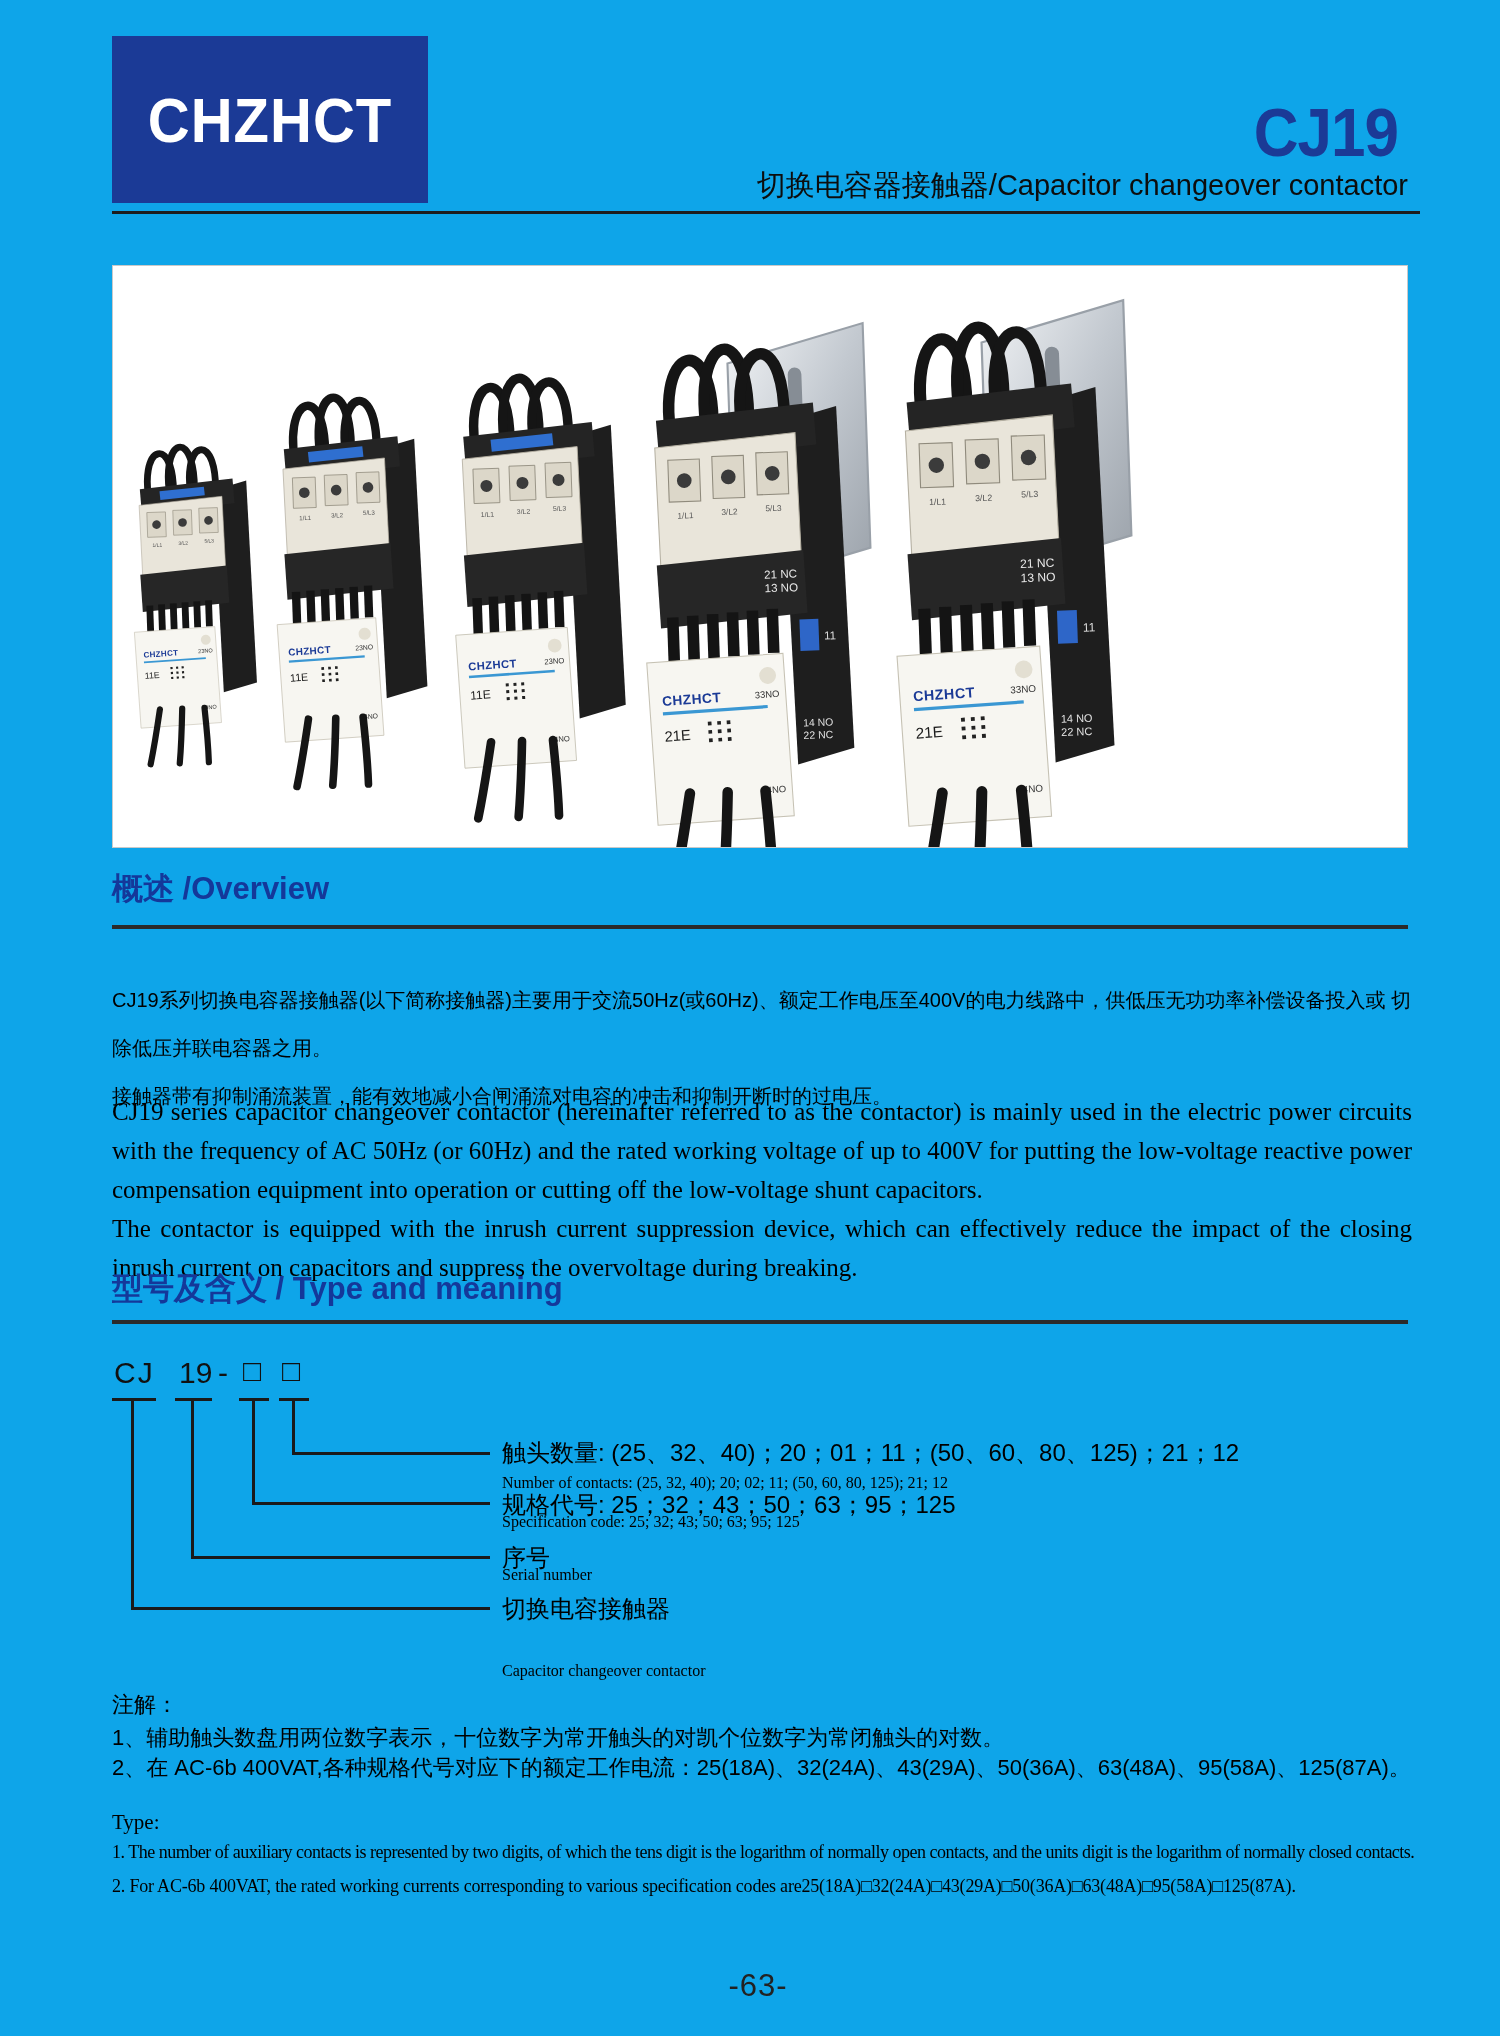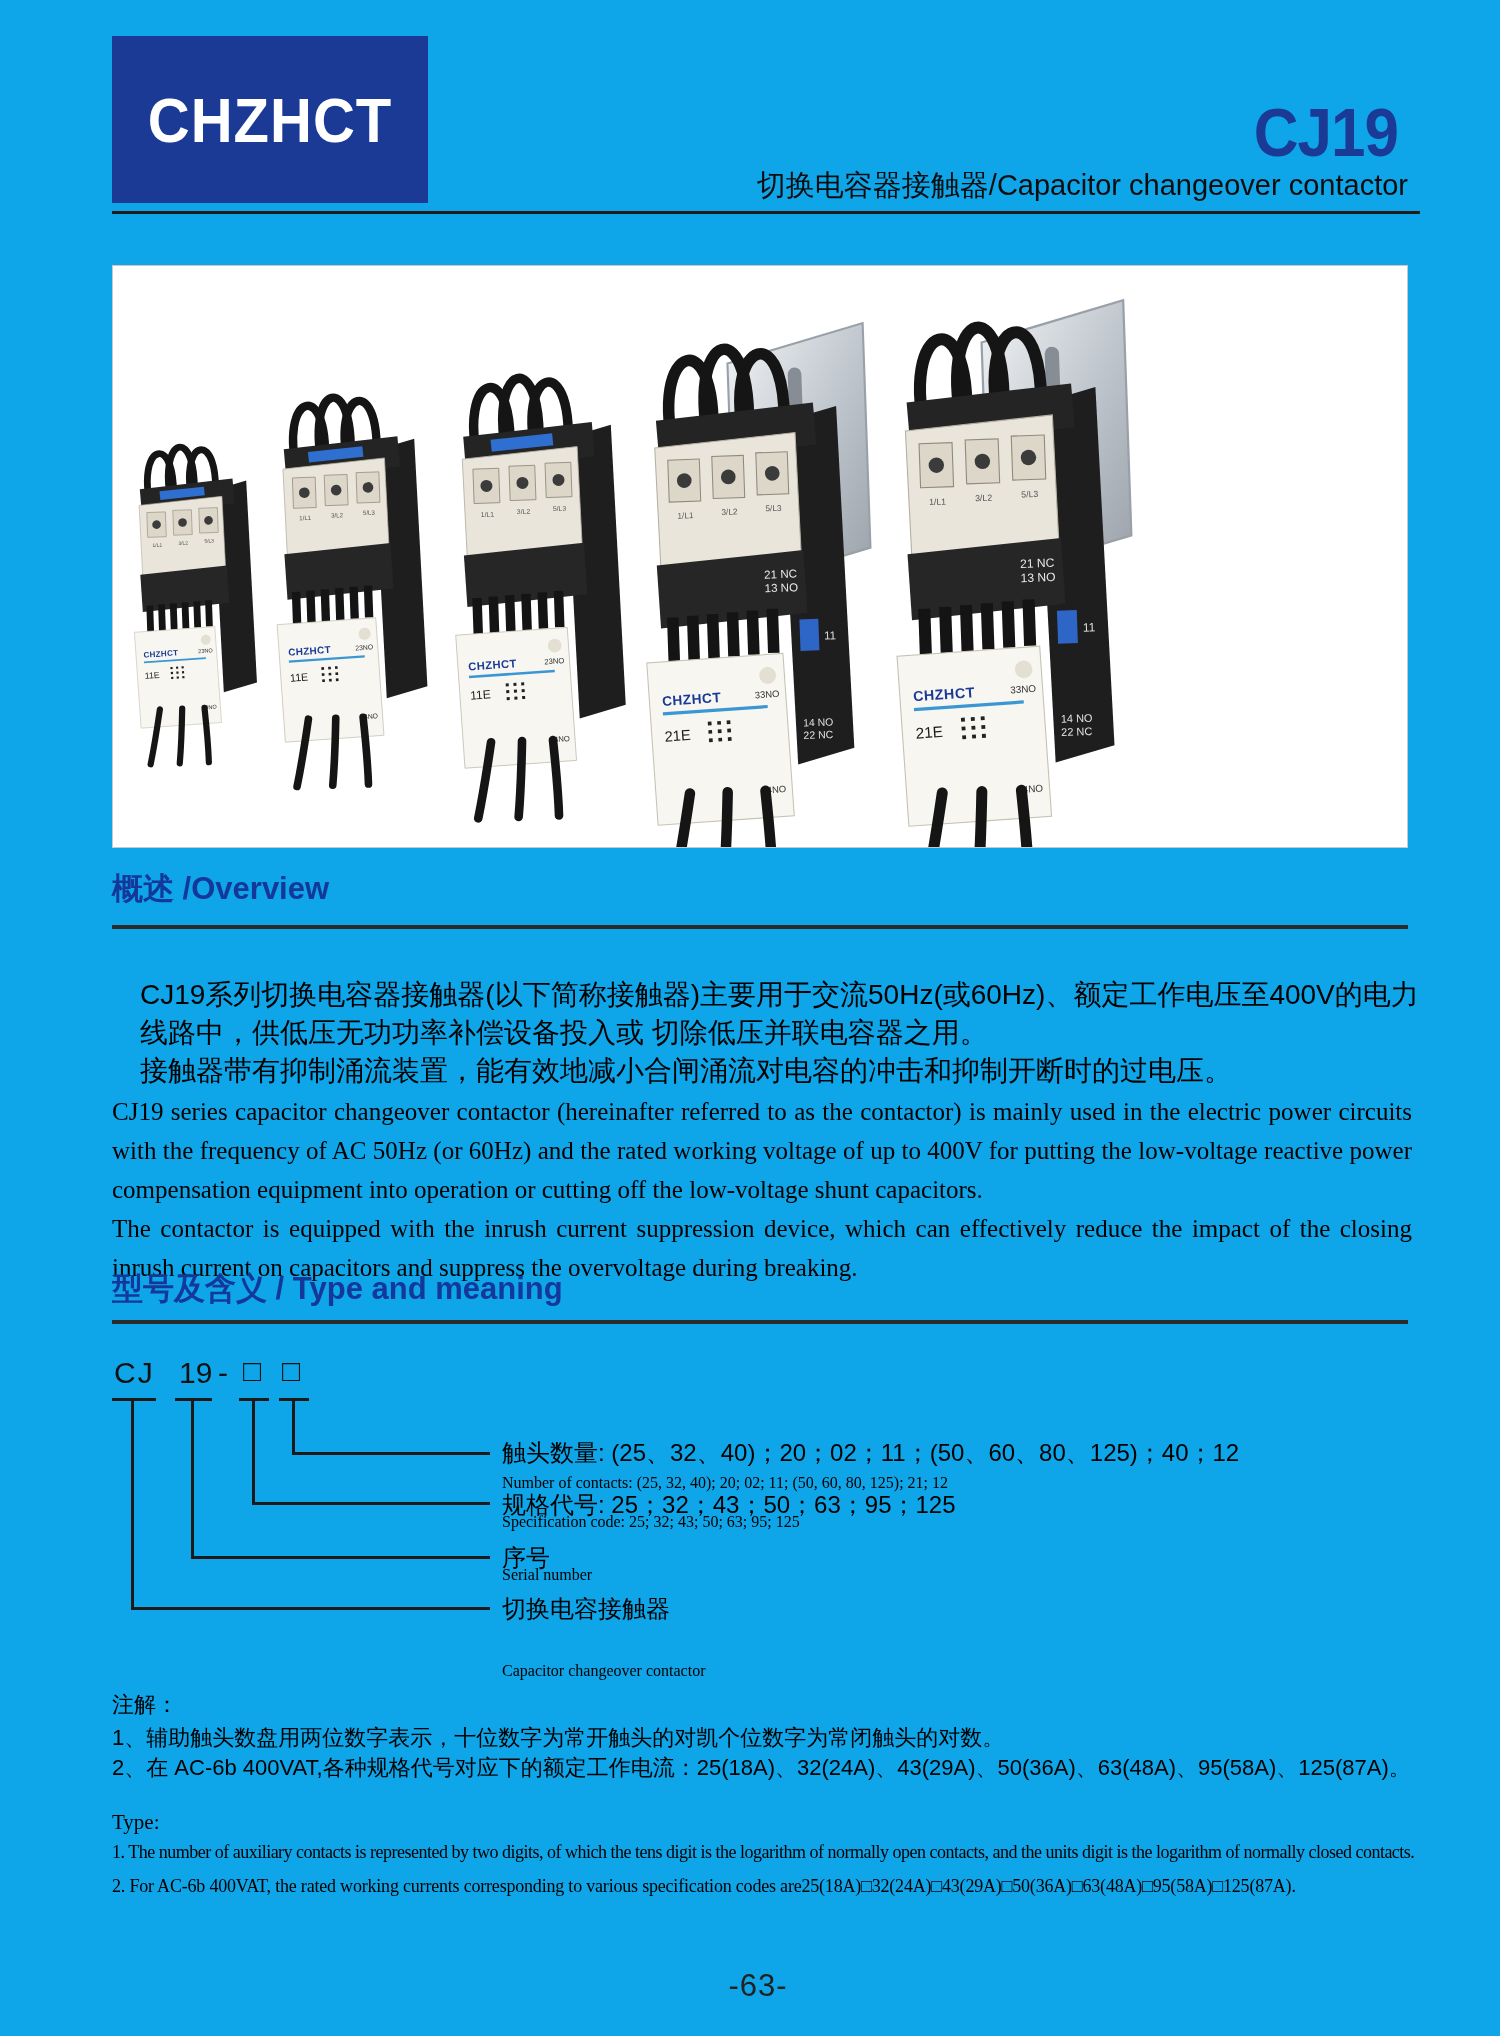--- a/index.html
+++ b/index.html
@@ -17,21 +17,21 @@
   .subtitle{right:92px;top:166px;font-size:29px;color:#0d0d0d;font-weight:500;margin-left:11px;}
   .header-rule{left:112px;top:211px;width:1308px;height:3px;background:#1d1d1d;}
 
   
   .photo-box{left:112px;top:265px;width:1294px;height:581px;border:1px solid #c9c9c9;background:#fff;}
 
   
   .sec-head{font-size:31px;font-weight:bold;color:#14389a;}
   .sec-rule{width:1296px;height:4px;background:#2b2b2b;}
 
-  .zh-body{left:112px;top:976px;width:1300px;font-size:28px;line-height:38px;color:#000;margin-left:28px;}
+  .zh-body{left:112px;top:976px;width:1300px;font-size:20px;line-height:48px;color:#000;}
   .zh-body p{margin:0;}
   .en-body{left:112px;top:1092px;width:1300px;font-family:"Liberation Serif",serif;
            font-size:25px;line-height:39px;text-align:justify;color:#000;}
   .en-body p{margin:0;}
 
   
   .code-part{position:absolute;font-size:30px;color:#111;}
   .diag-line{position:absolute;background:#1a1a1a;}
   .diag-zh{position:absolute;left:502px;font-size:24px;color:#000;white-space:nowrap;}
   .diag-en{position:absolute;left:502px;font-size:16px;color:#000;white-space:nowrap;
@@ -343,21 +343,21 @@
   <div class="diag-line" style="left:131px;top:1398px;width:3px;height:212px;"></div>
   <div class="diag-line" style="left:191px;top:1398px;width:3px;height:161px;"></div>
   <div class="diag-line" style="left:252px;top:1398px;width:3px;height:107px;"></div>
   <div class="diag-line" style="left:292px;top:1398px;width:3px;height:57px;"></div>
 
   <div class="diag-line" style="left:292px;top:1452px;width:198px;height:3px;"></div>
   <div class="diag-line" style="left:252px;top:1502px;width:238px;height:3px;"></div>
   <div class="diag-line" style="left:191px;top:1556px;width:299px;height:3px;"></div>
   <div class="diag-line" style="left:131px;top:1607px;width:359px;height:3px;"></div>
 
-  <div class="diag-zh" style="top:1437px;">触头数量: (25、32、40)；20；02；11；(50、60、80、125)；40；12</div>
+  <div class="diag-zh" style="top:1437px;">触头数量: (25、32、40)；20；01；11；(50、60、80、125)；21；12</div>
   <div class="diag-en" style="top:1474px;">Number of contacts: (25, 32, 40); 20; 02; 11; (50, 60, 80, 125); 21; 12</div>
   <div class="diag-zh" style="top:1489px;">规格代号: 25；32；43；50；63；95；125</div>
   <div class="diag-en" style="top:1513px;">Specification code: 25; 32; 43; 50; 63; 95; 125</div>
   <div class="diag-zh" style="top:1542px;">序号</div>
   <div class="diag-en" style="top:1566px;">Serial number</div>
   <div class="diag-zh" style="top:1593px;font-family:Liberation Serif, serif;">切换电容接触器</div>
   <div class="diag-en" style="top:1662px;">Capacitor changeover contactor</div>
 
   <div class="note-zh" style="top:1690px;">注解：</div>
   <div class="note-zh" style="top:1723px;">1、辅助触头数盘用两位数字表示，十位数字为常开触头的对凯个位数字为常闭触头的对数。</div>

